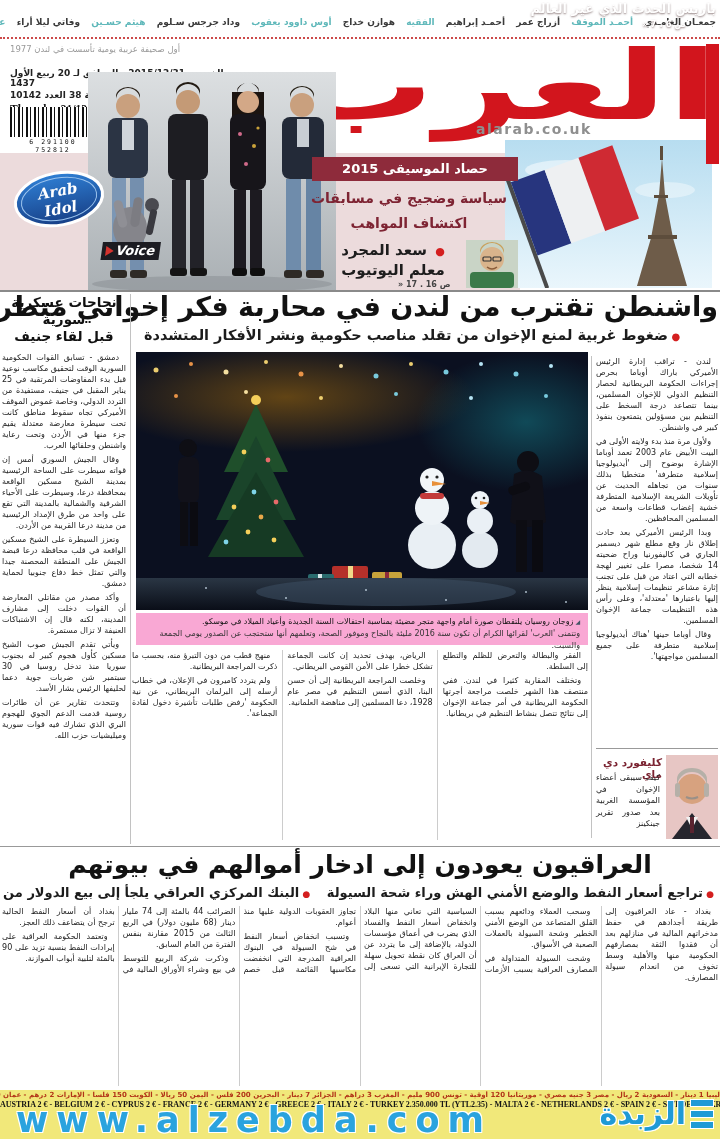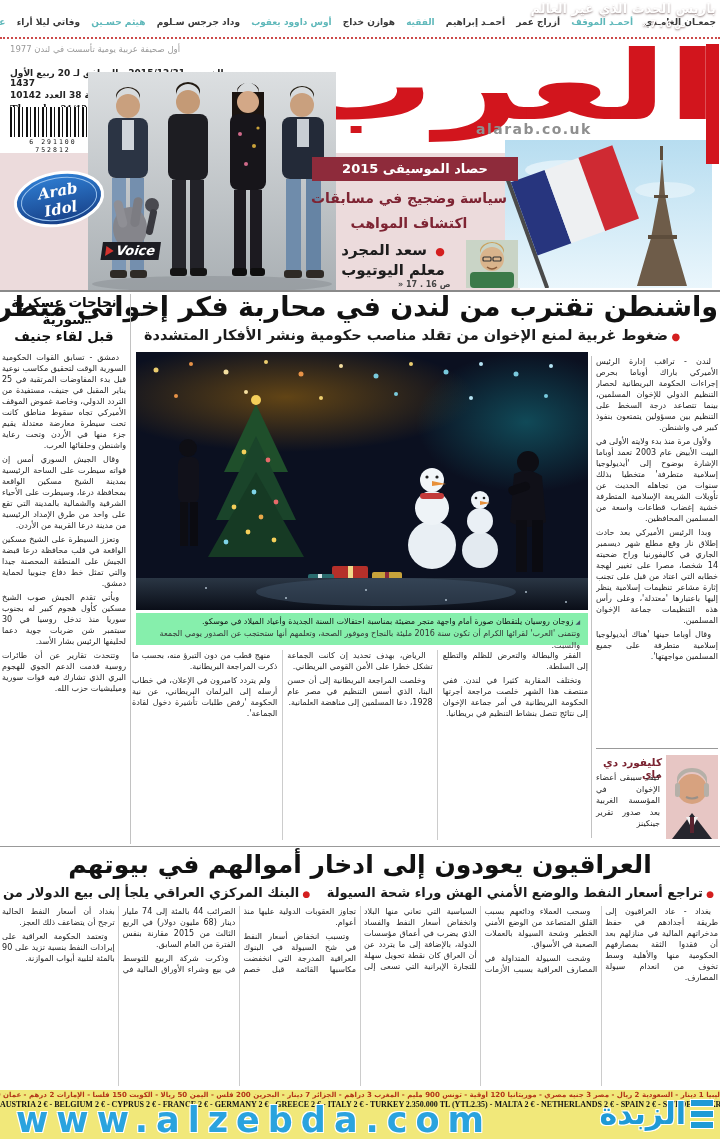--- a/index.html
+++ b/index.html
@@ -59,21 +59,21 @@
   .main-subhead{position:absolute;left:106px;top:327px;width:612px;text-align:center;direction:rtl;
                 font-size:14.5px;font-weight:bold;color:#1c1c1c;}
   .main-subhead::before{content:"● ";color:#d41f1f;font-size:10px;}
   .bodytext{direction:rtl;text-align:justify;font-size:8px;line-height:11px;color:#222;overflow:hidden;}
   .bodytext p{margin:0 0 3px 0;text-indent:7px;}
   .syria{position:absolute;left:2px;top:294px;width:124px;}
   .syria-head{font-size:13.5px;font-weight:bold;text-align:center;direction:rtl;line-height:17px;color:#111;}
   .syria-body{margin-top:7px;height:520px;}
   .main-photo{position:absolute;left:136px;top:352px;width:452px;height:258px;}
   .lead-col{position:absolute;left:596px;top:356px;width:122px;height:386px;}
-  .caption{position:absolute;left:136px;top:613px;width:452px;height:32px;background:#86efac;
+  .caption{position:absolute;left:136px;top:613px;width:452px;height:32px;background:#f9a8d4;
            box-sizing:border-box;padding:3px 8px;direction:rtl;font-size:8px;line-height:12px;color:#333;}
   .caption .c1{color:#111;}
   .caption .c1::before{content:"◢ ";font-size:6px;color:#456;}
   .bottom3{position:absolute;left:132px;top:650px;width:456px;height:190px;
            column-count:3;column-gap:10px;column-rule:1px solid #ccc;}
   .colbox{position:absolute;left:596px;top:748px;width:122px;height:92px;border-top:1px solid #999;}
   .colbox .cname{position:absolute;left:0;top:7px;width:66px;direction:rtl;text-align:right;
                  font-size:10.5px;font-weight:bold;color:#7a2230;}
   .colbox .ctext{position:absolute;left:0;top:23px;width:64px;direction:rtl;text-align:justify;
                  font-size:8px;line-height:11.5px;color:#222;}
@@ -277,20 +277,21 @@
 
   <div class="syria">
     <div class="syria-head">
       <div>نجاحات عسكرية سورية</div>
       <div>قبل لقاء جنيف</div>
     </div>
     <div class="syria-body bodytext">
       <p>دمشق - تسابق القوات الحكومية السورية الوقت لتحقيق مكاسب نوعية قبل بدء المفاوضات المرتقبة في 25 يناير المقبل في جنيف، مستفيدة من التردد الدولي، وخاصة غموض الموقف الأميركي تجاه سقوط مناطق كانت تحت سيطرة معارضة معتدلة يقيم جزء منها في الأردن وتحت رعاية واشنطن وحلفائها العرب.</p>
       <p>وقال الجيش السوري أمس إن قواته سيطرت على الساحة الرئيسية بمدينة الشيخ مسكين الواقعة بمحافظة درعا، وسيطرت على الأحياء الشرقية والشمالية بالمدينة التي تقع على واحد من طرق الإمداد الرئيسية من مدينة درعا القريبة من الأردن.</p>
       <p>وتعزز السيطرة على الشيخ مسكين الواقعة في قلب محافظة درعا قبضة الجيش على المنطقة المحصنة جيدا والتي تمثل خط دفاع جنوبيا لحماية دمشق.</p>
+      <p>وأكد مصدر من مقاتلي المعارضة أن القوات دخلت إلى مشارف المدينة، لكنه قال إن الاشتباكات العنيفة لا تزال مستمرة.</p>
       <p>ويأتي تقدم الجيش صوب الشيخ مسكين كأول هجوم كبير له بجنوب سوريا منذ تدخل روسيا في 30 سبتمبر شن ضربات جوية دعما لحليفها الرئيس بشار الأسد.</p>
       <p>وتتحدث تقارير عن أن طائرات روسية قدمت الدعم الجوي للهجوم البري الذي تشارك فيه قوات سورية وميليشيات حزب الله.</p>
     </div>
   </div>
   <div class="vrule" style="left:130px;top:294px;height:550px;"></div>
 
   <div class="main-photo">
     <svg width="452" height="258" viewBox="0 0 452 258">
       <defs>
         <radialGradient id="gGlow" cx=".5" cy=".5" r=".5">

